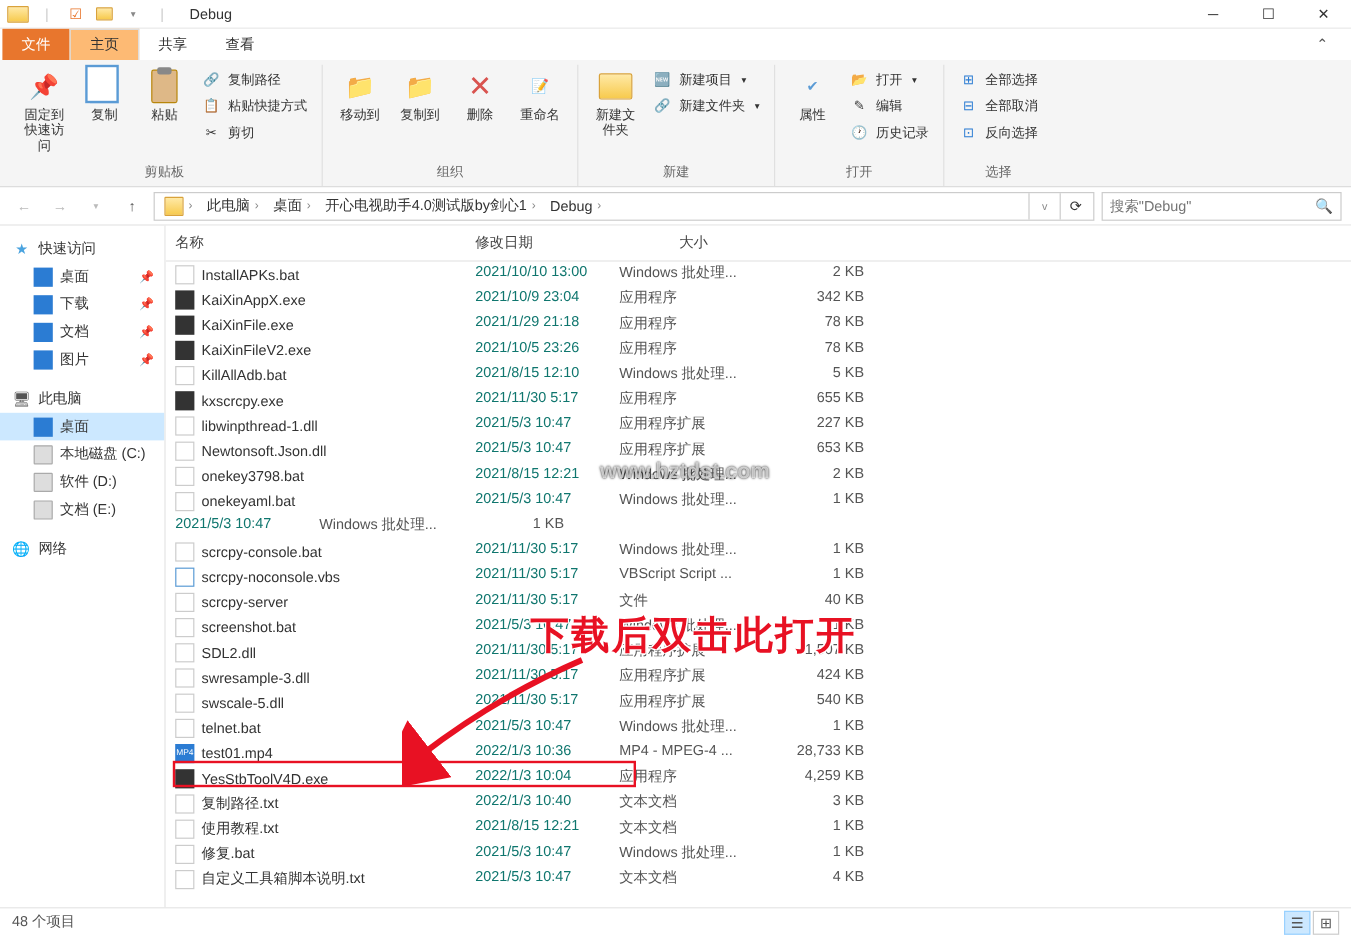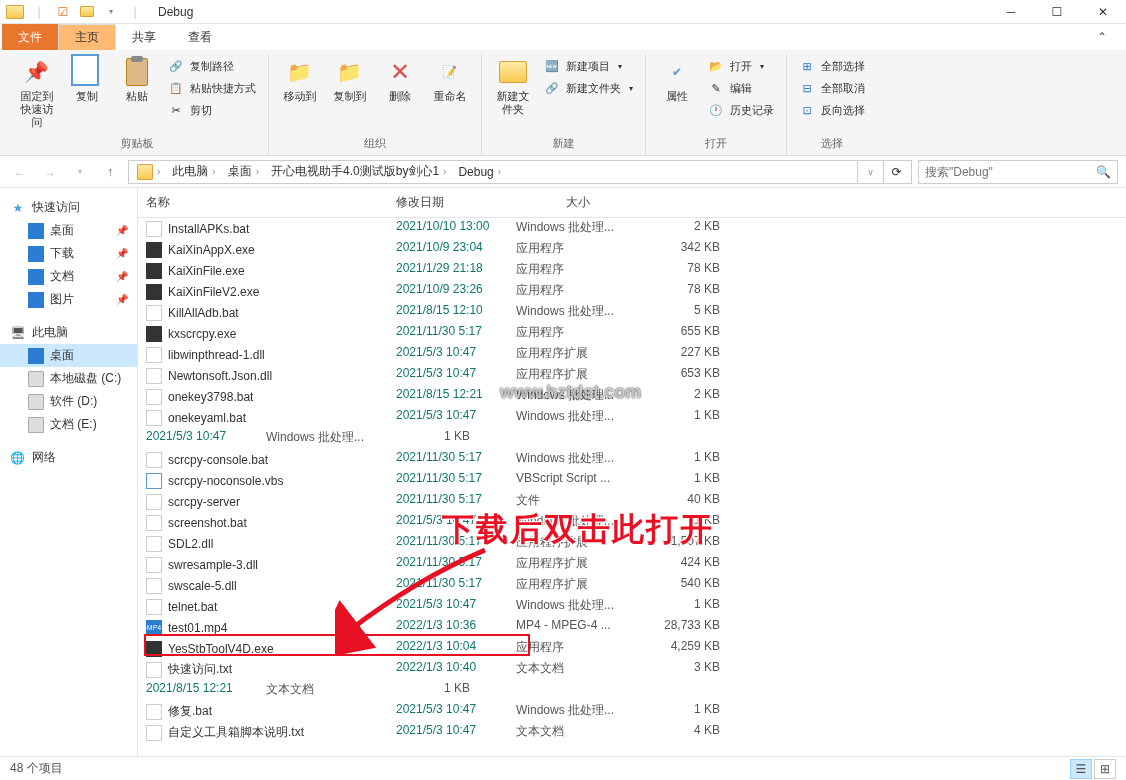--- a/index.html
+++ b/index.html
@@ -396,21 +396,21 @@
           </div>
           <div class="cell date">2021/1/29 21:18</div>
           <div class="cell type">应用程序</div>
           <div class="cell size">78 KB</div>
         </div>
         <div class="row">
           <div class="cell name">
             <span class="fico exe"></span>
             <span>KaiXinFileV2.exe</span>
           </div>
-          <div class="cell date">2021/10/9 23:26</div>
+          <div class="cell date">2021/10/5 23:26</div>
           <div class="cell type">应用程序</div>
           <div class="cell size">78 KB</div>
         </div>
         <div class="row">
           <div class="cell name">
             <span class="fico bat"></span>
             <span>KillAllAdb.bat</span>
           </div>
           <div class="cell date">2021/8/15 12:10</div>
           <div class="cell type">Windows 批处理...</div>
@@ -552,27 +552,31 @@
             <span class="fico exe"></span>
             <span>YesStbToolV4D.exe</span>
           </div>
           <div class="cell date">2022/1/3 10:04</div>
           <div class="cell type">应用程序</div>
           <div class="cell size">4,259 KB</div>
         </div>
         <div class="row">
           <div class="cell name">
             <span class="fico txt"></span>
-            <span>快速访问.txt</span>
+            <span>复制路径.txt</span>
           </div>
           <div class="cell date">2022/1/3 10:40</div>
           <div class="cell type">文本文档</div>
           <div class="cell size">3 KB</div>
         </div>
         <div class="row">
+          <div class="cell name">
+            <span class="fico txt"></span>
+            <span>使用教程.txt</span>
+          </div>
           <div class="cell date">2021/8/15 12:21</div>
           <div class="cell type">文本文档</div>
           <div class="cell size">1 KB</div>
         </div>
         <div class="row">
           <div class="cell name">
             <span class="fico bat"></span>
             <span>修复.bat</span>
           </div>
           <div class="cell date">2021/5/3 10:47</div>

